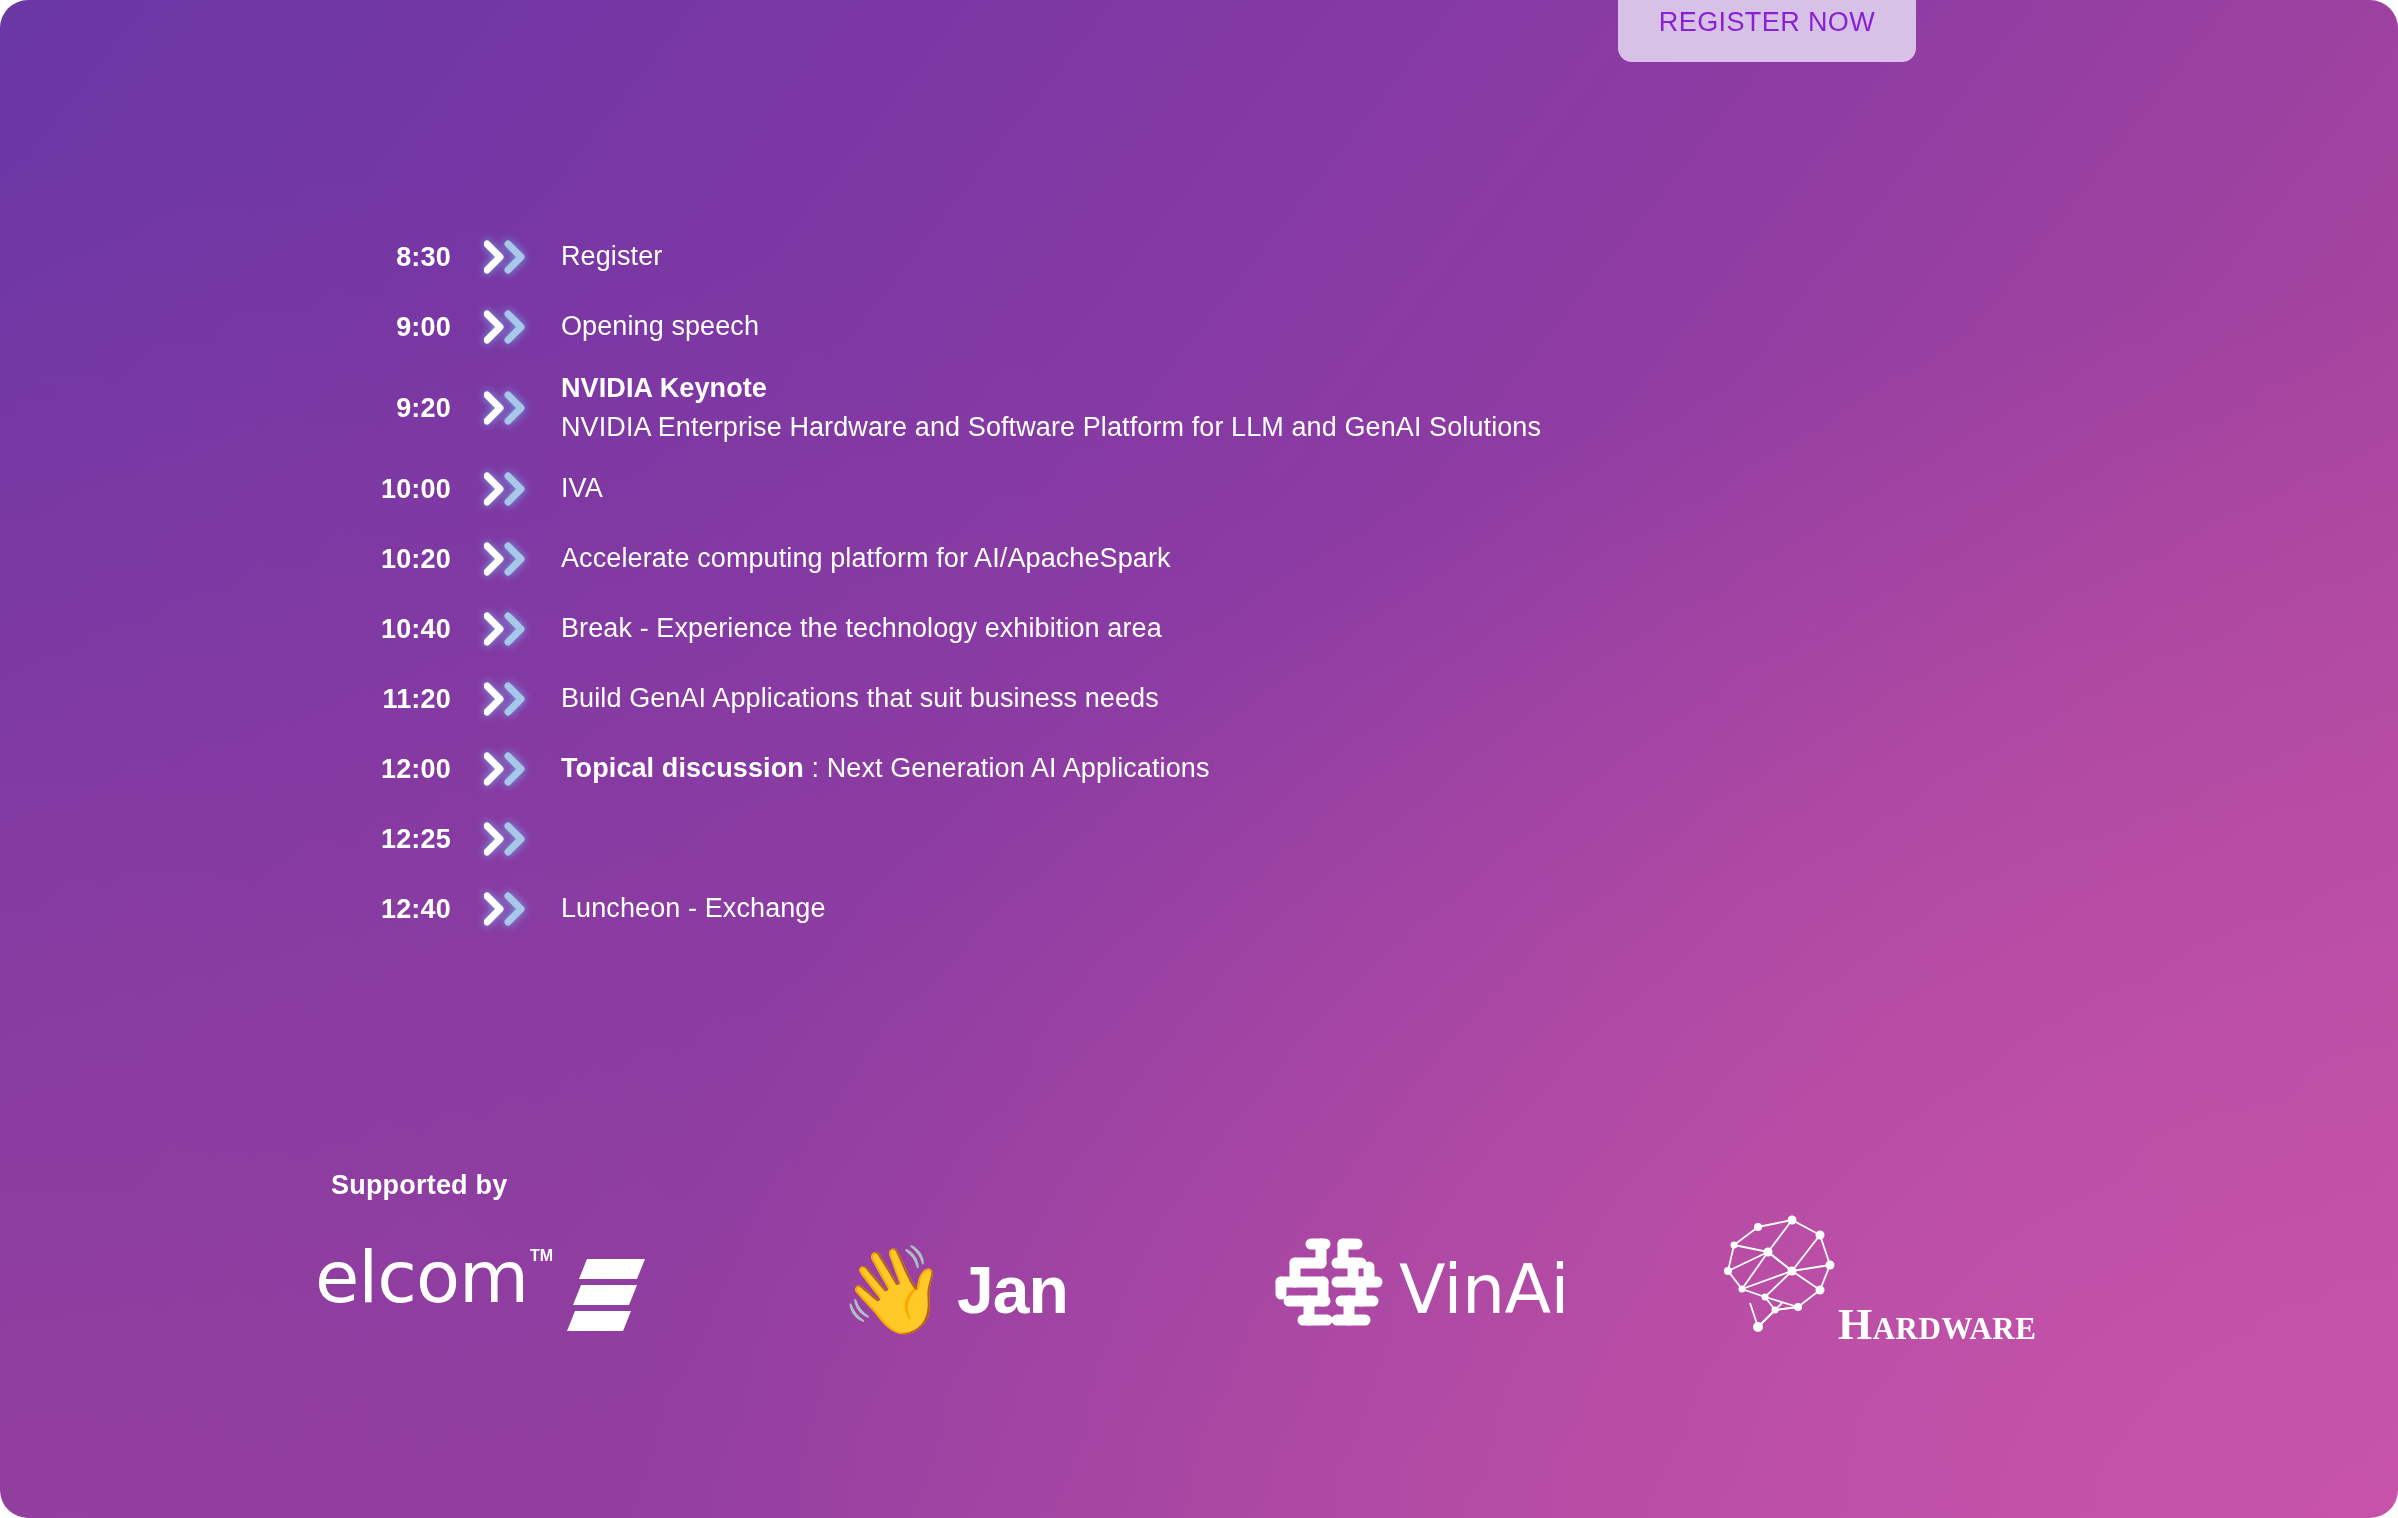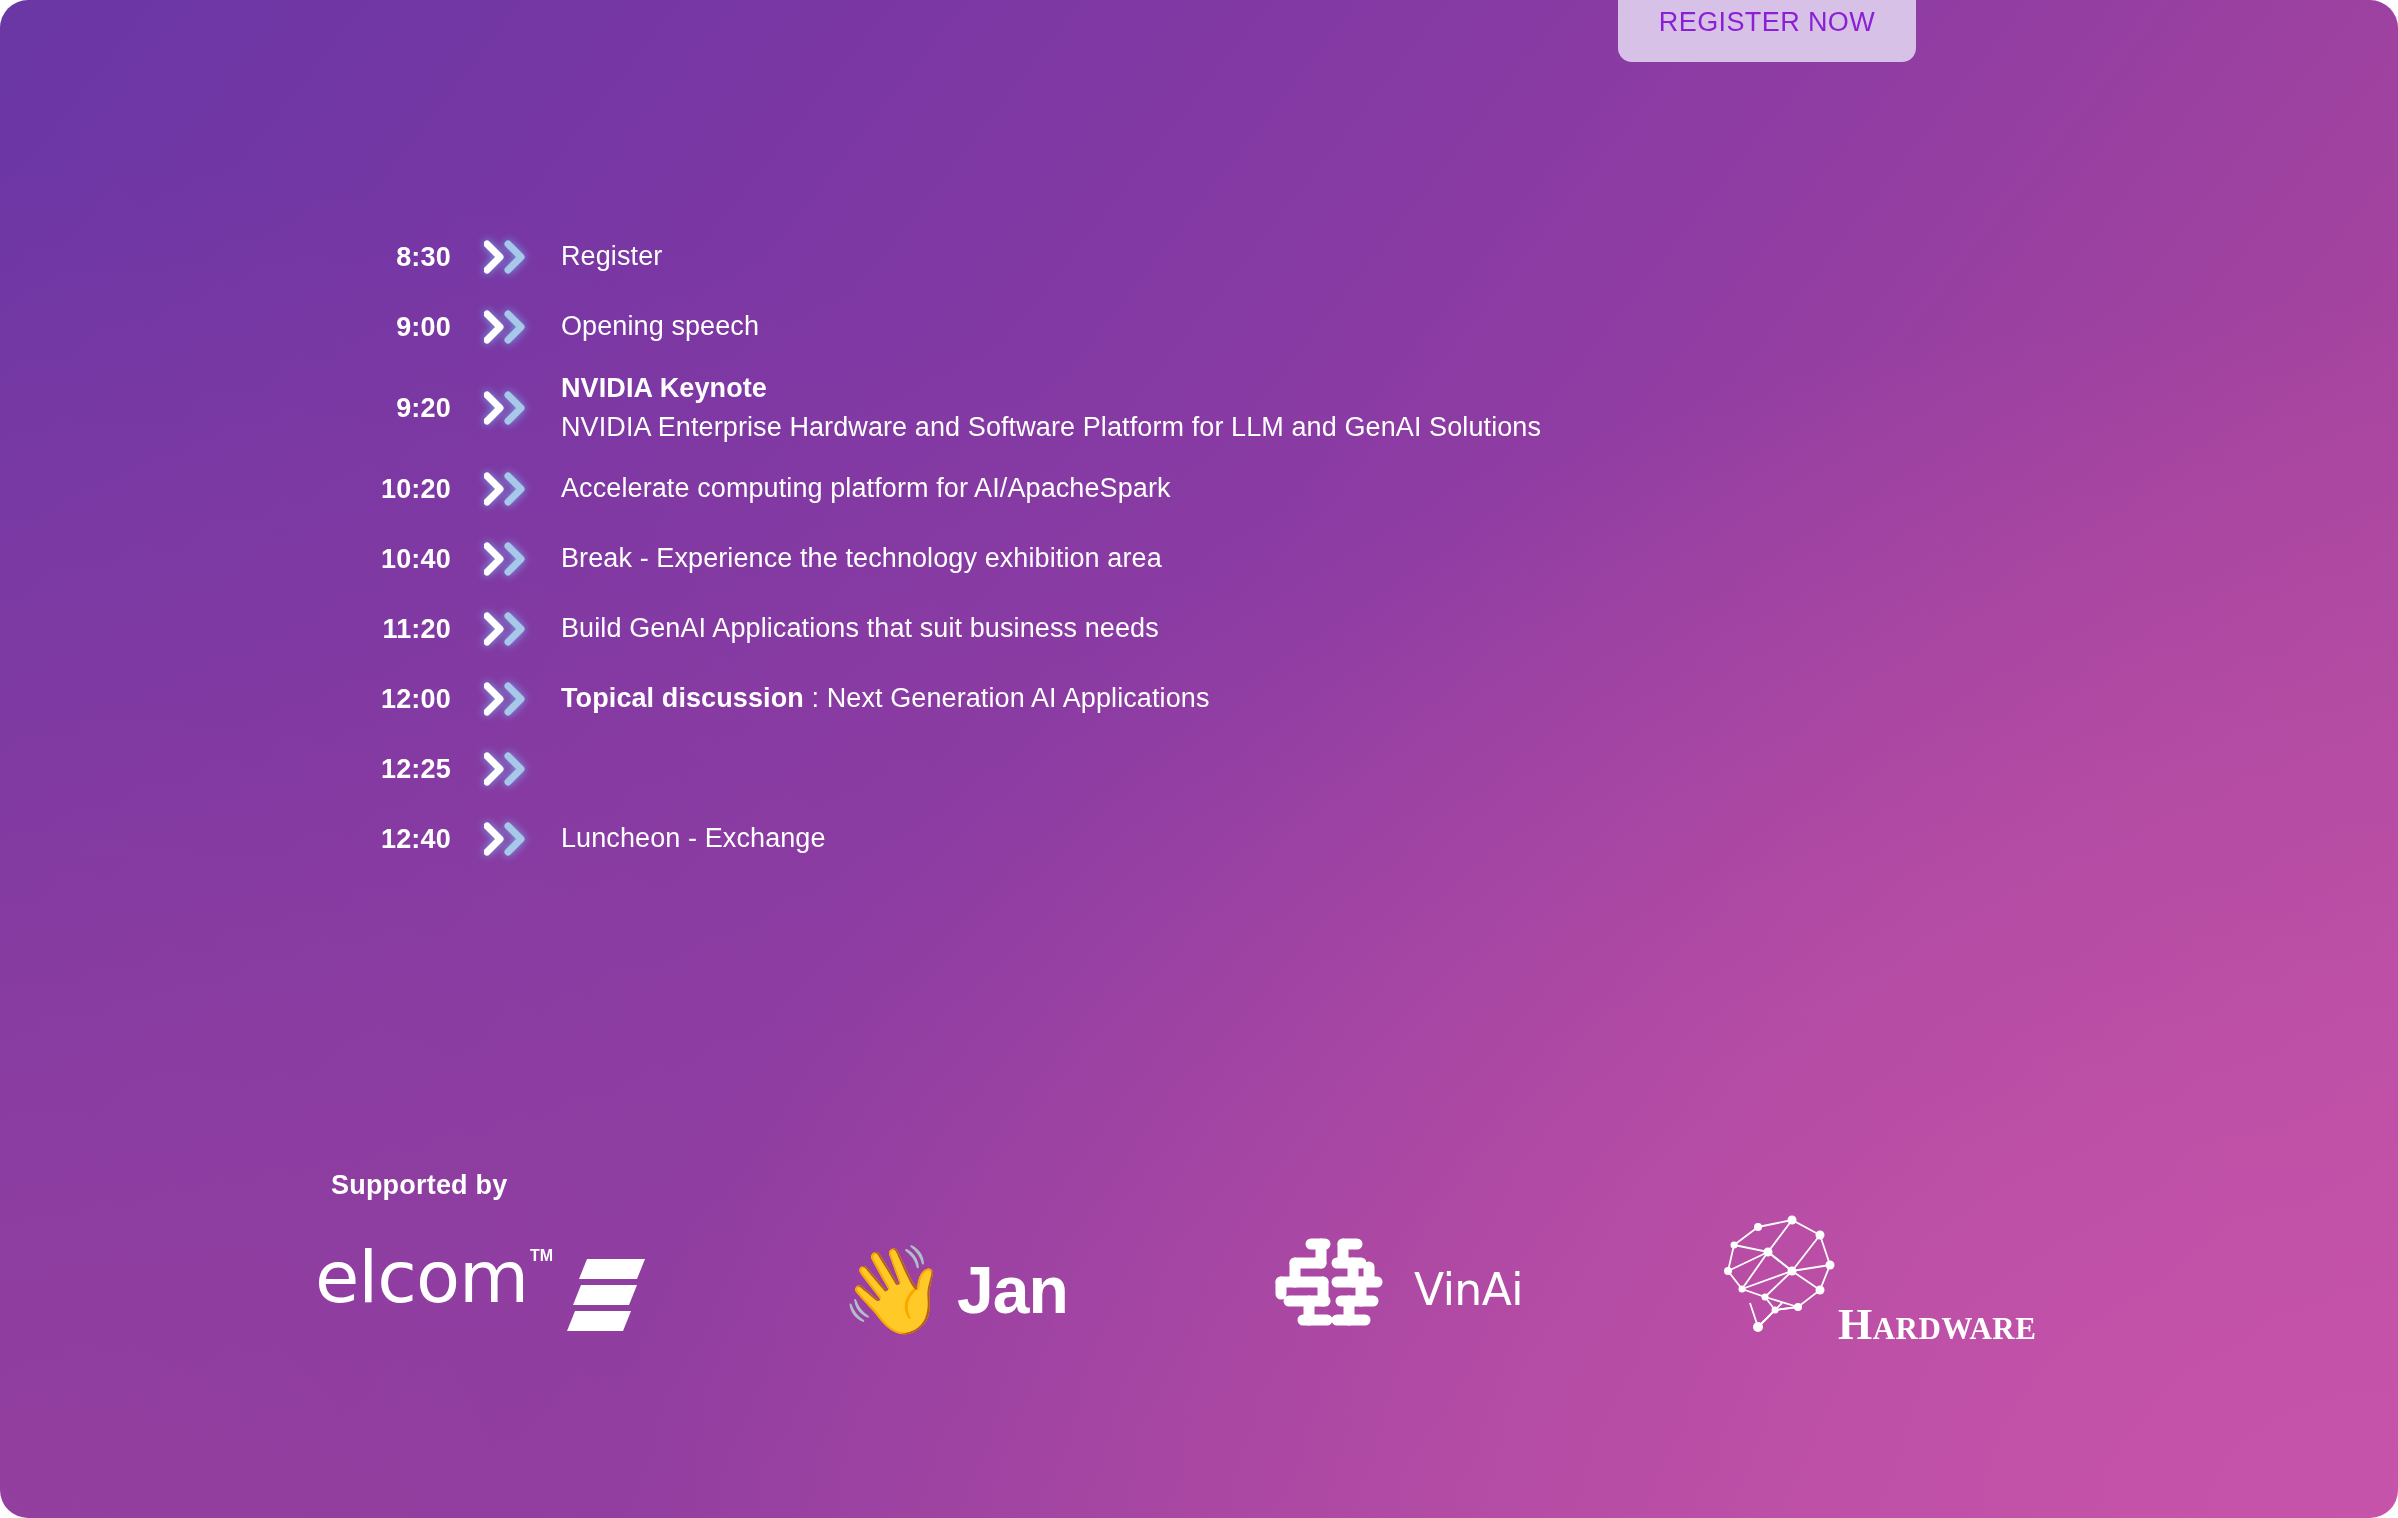--- a/index.html
+++ b/index.html
@@ -149,22 +149,22 @@
   }
   .elcom-mark { margin-left: 14px; margin-top: 14px; }
 
   .jan-wrap { display: flex; align-items: center; }
   .jan-emoji { font-size: 86px; line-height: 1; margin-right: 10px;
                font-family: "DejaVu Sans", sans-serif; }
   .jan-text  { font-size: 66px; font-weight: 700; color: #ffffff;
                letter-spacing: -1px; line-height: 1; }
 
   .vinai-wrap { display: flex; align-items: center; }
-  .vinai-text { font-size: 44px; font-weight: 400; color: #ffffff;
-                letter-spacing: -0.5px; margin-left: 27px; line-height: 1;
+  .vinai-text { font-size: 68px; font-weight: 400; color: #ffffff;
+                letter-spacing: -0.5px; margin-left: 12px; line-height: 1;
                 font-family: "DejaVu Sans", sans-serif; }
 
   .vinbrain-wrap { position: relative; width: 300px; height: 150px; }
   .vinbrain-text {
     position: absolute;
     left: 118px;
     top: 88px;
     font-family: "Liberation Serif", serif;
     font-size: 44px;
     font-weight: 700;
@@ -213,20 +213,30 @@
           <path d="M3 4 L16 17 L3 30" fill="none" stroke="#ffffff" stroke-width="7" stroke-linecap="round" stroke-linejoin="round"></path>
           <path d="M24 4 L37 17 L24 30" fill="none" stroke="#a8c8ea" stroke-width="7" stroke-linecap="round" stroke-linejoin="round"></path>
         </svg>
       </div>
       <div class="sched-desc">
         <span class="line1">NVIDIA Keynote</span>
         <span class="line2">NVIDIA Enterprise Hardware and Software Platform for LLM and GenAI Solutions</span>
       </div>
     </div>
 
+    <div class="sched-row">
+      <div class="sched-time">10:00</div>
+      <div class="chev">
+        <svg width="46" height="34" viewBox="0 0 46 34" xmlns="http://www.w3.org/2000/svg">
+          <path d="M3 4 L16 17 L3 30" fill="none" stroke="#ffffff" stroke-width="7" stroke-linecap="round" stroke-linejoin="round"></path>
+          <path d="M24 4 L37 17 L24 30" fill="none" stroke="#a8c8ea" stroke-width="7" stroke-linecap="round" stroke-linejoin="round"></path>
+        </svg>
+      </div>
+      <div class="sched-desc">IVA</div>
+    </div>
 
     <div class="sched-row">
       <div class="sched-time">10:20</div>
       <div class="chev">
         <svg width="46" height="34" viewBox="0 0 46 34" xmlns="http://www.w3.org/2000/svg">
           <path d="M3 4 L16 17 L3 30" fill="none" stroke="#ffffff" stroke-width="7" stroke-linecap="round" stroke-linejoin="round"></path>
           <path d="M24 4 L37 17 L24 30" fill="none" stroke="#a8c8ea" stroke-width="7" stroke-linecap="round" stroke-linejoin="round"></path>
         </svg>
       </div>
       <div class="sched-desc">Accelerate computing platform for AI/ApacheSpark</div>

